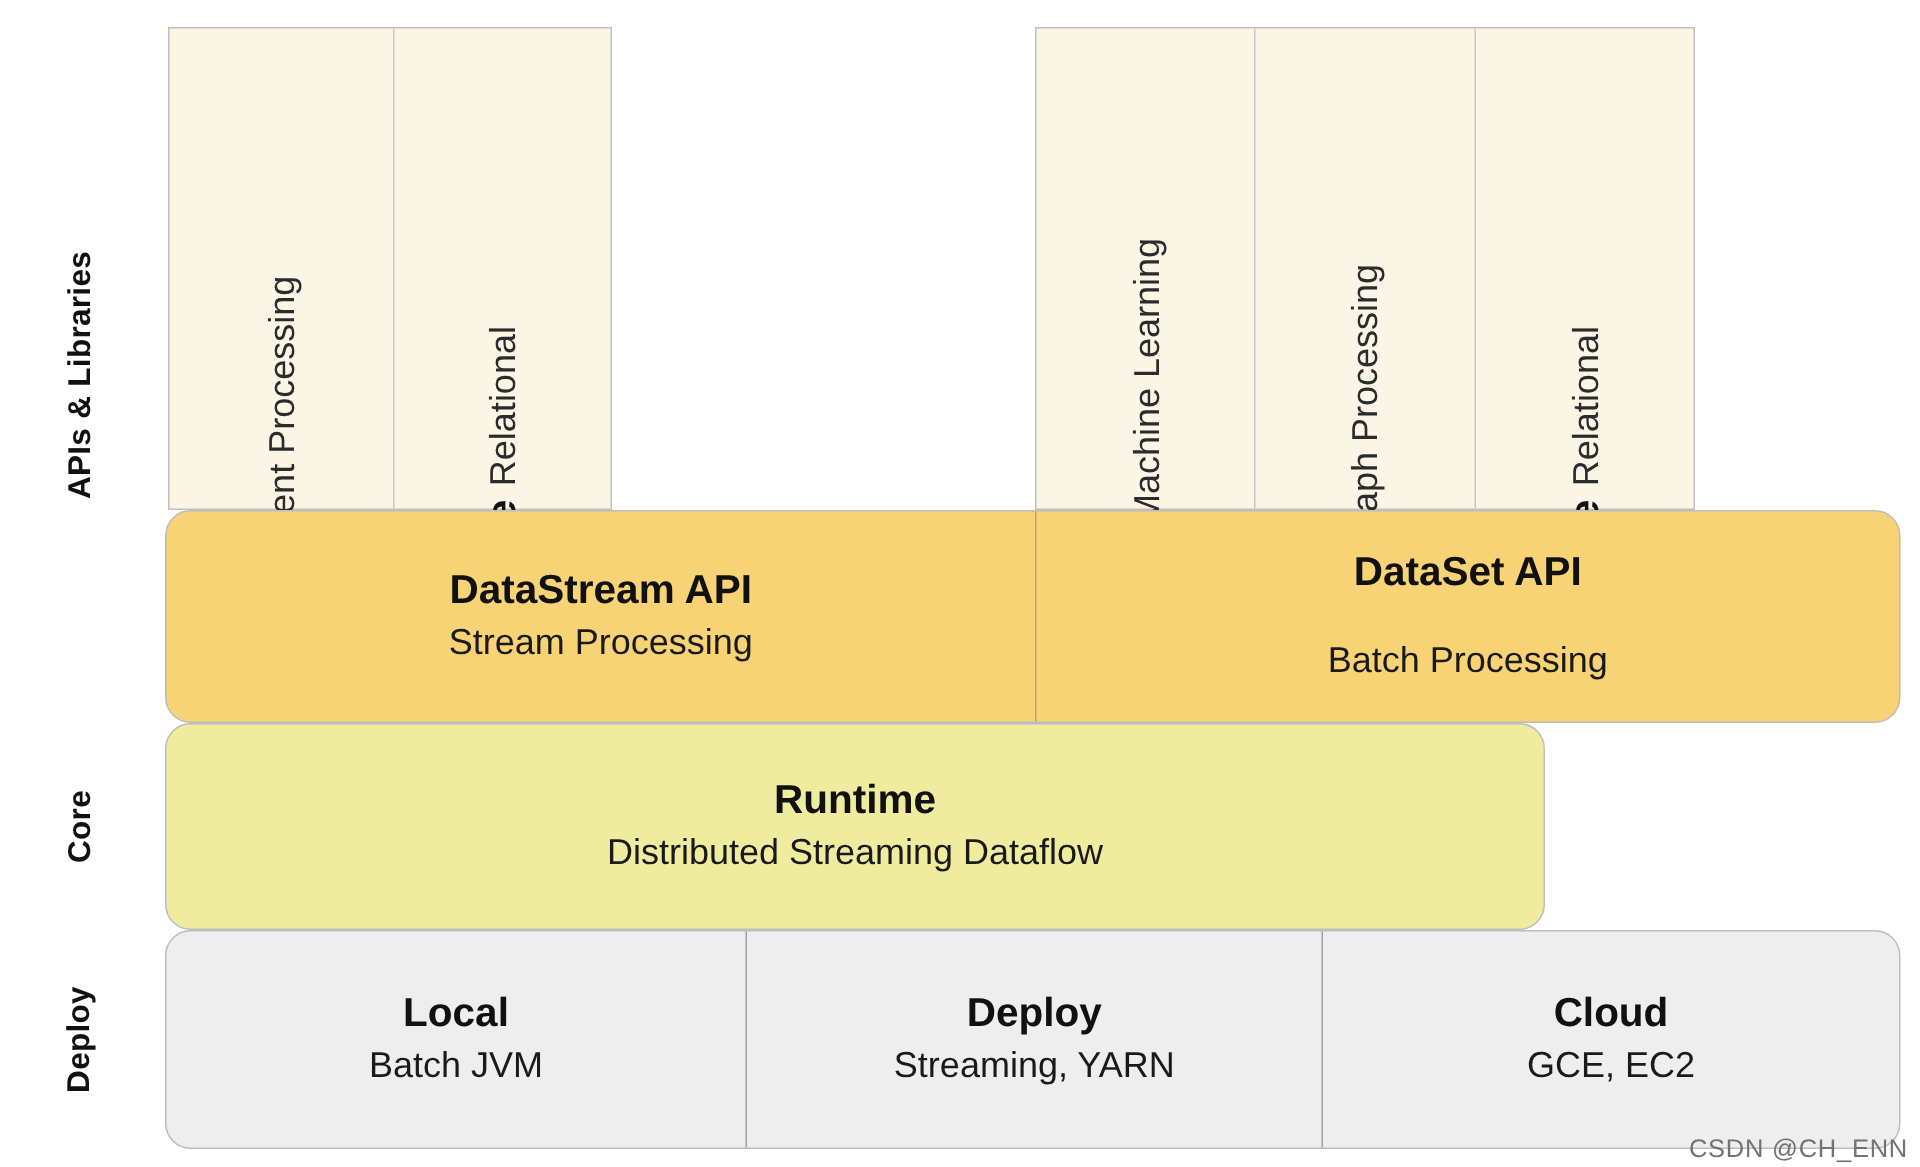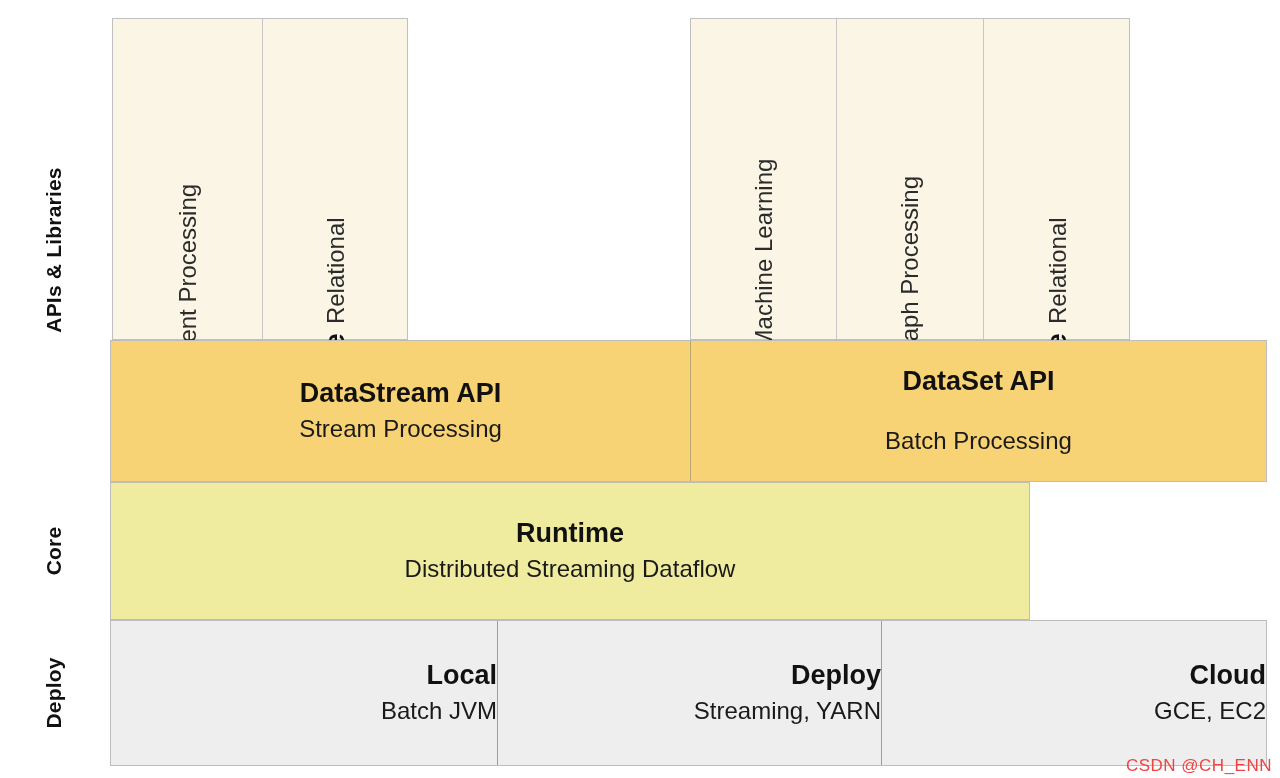--- a/index.html
+++ b/index.html
@@ -42,20 +42,21 @@
     transform: rotate(-90deg);
     white-space: nowrap;
     display: block;
   }
 
   
   .band {
     position: absolute;
     box-sizing: border-box;
     display: flex;
+    border-radius: 17px;
   }
 
   .cell {
     box-sizing: border-box;
     display: flex;
     flex-direction: column;
     align-items: center;
     justify-content: center;
     text-align: center;
   }
@@ -136,30 +137,30 @@
 
   
   #deploy-band {
     left: 110px;
     top: 620px;
     width: 1157px;
     height: 146px;
     background: #eeeeee;
     border: 1px solid #bdbdbd;
   }
-  #deploy-band .cell { border-right: 1px solid #9e9e9e; align-items: flex-end; }
+  #deploy-band .cell { border-right: 1px solid #9e9e9e; }
   #deploy-band .cell:last-child { border-right: none; }
 
   
   #watermark {
     position: absolute;
     right: 8px;
     bottom: 2px;
     font-size: 17px;
-    color: #ef4444;
+    color: #737373;
     letter-spacing: 0.5px;
     white-space: nowrap;
   }
 </style>
 </head>
 <body>
 
 <div id="stack">
 
   <div class="row-label" style="top:18px;height:464px;">

